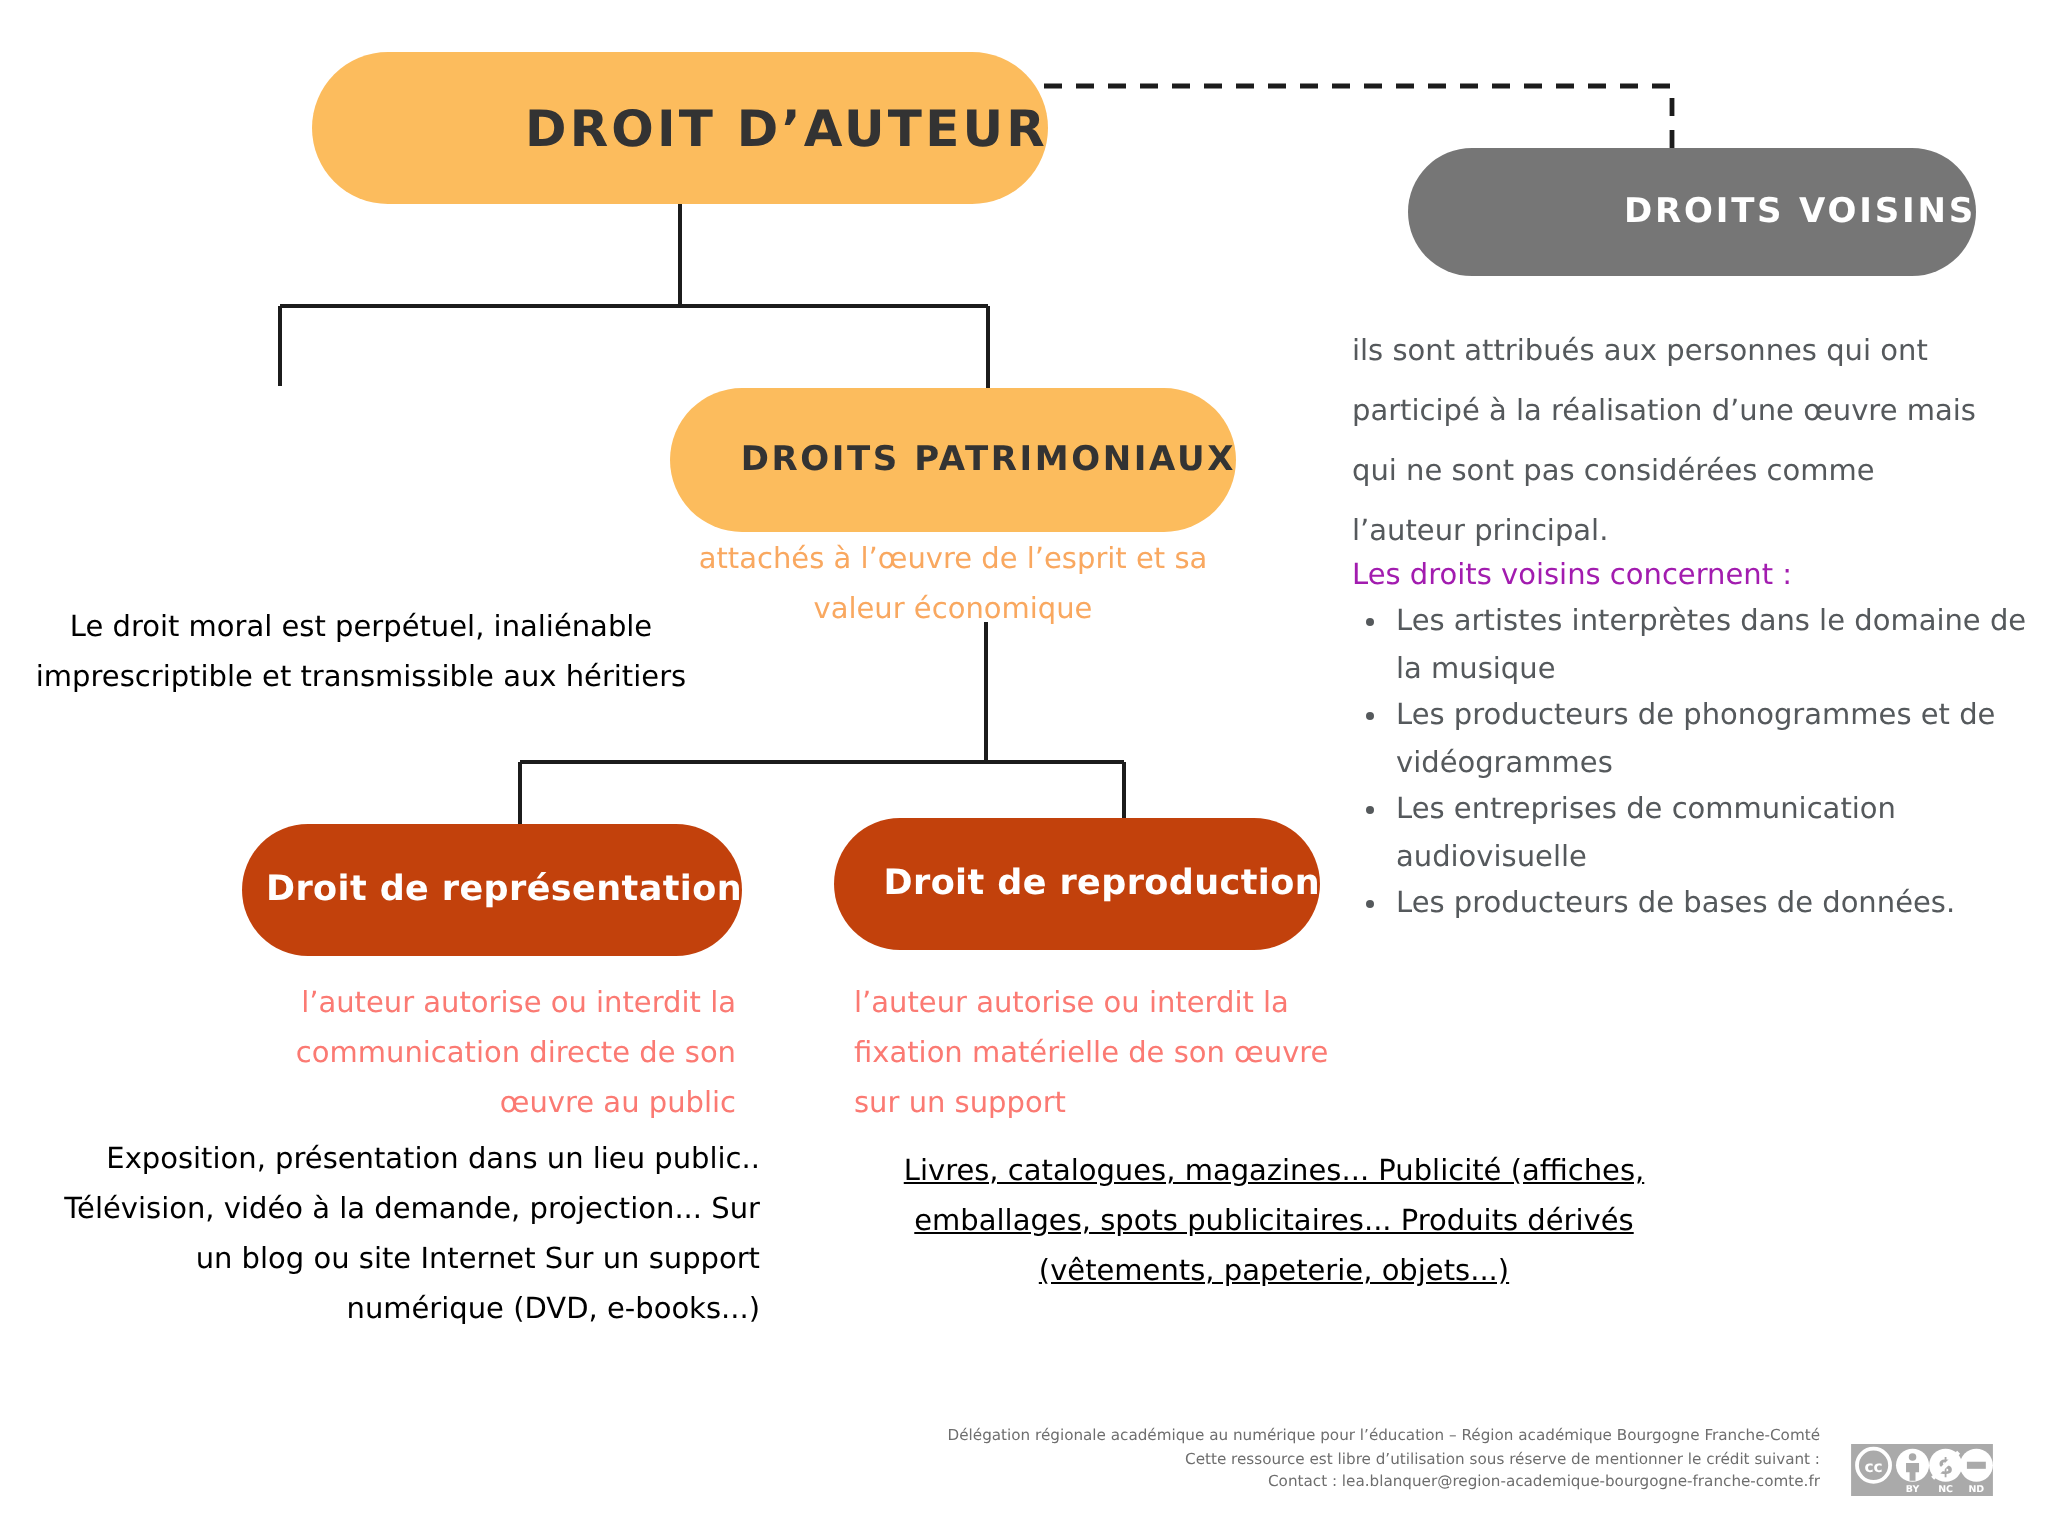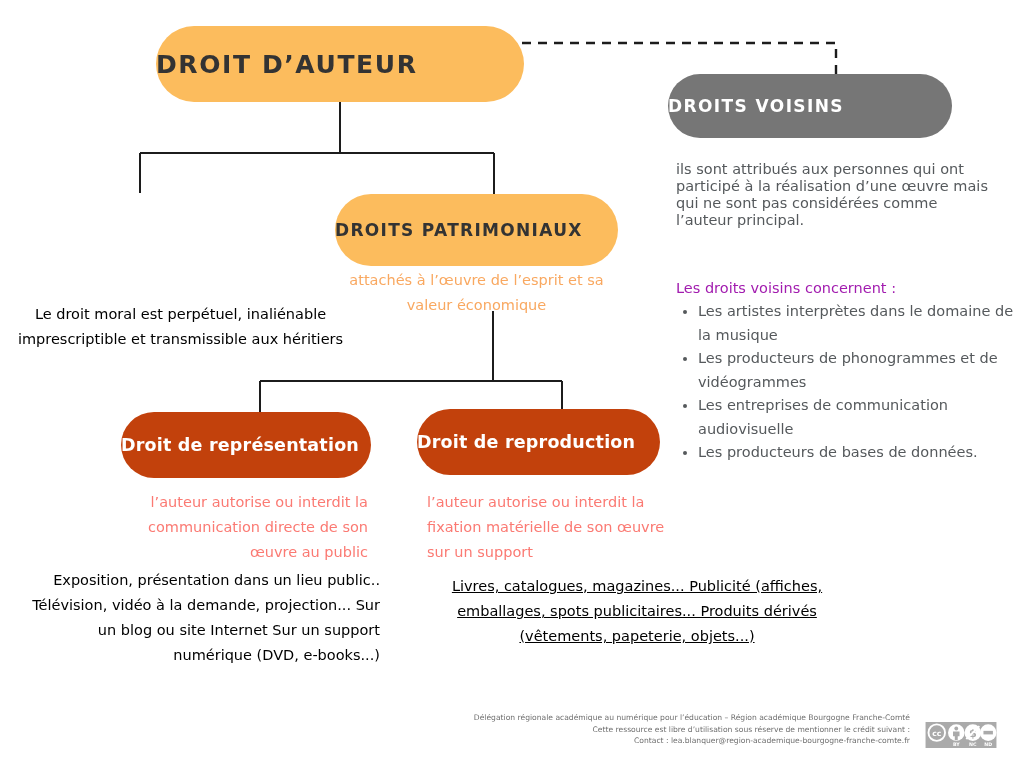--- a/index.html
+++ b/index.html
@@ -30,21 +30,21 @@
     height: 768px;
     pointer-events: none;
   }
 
   
   .pill {
     position: absolute;
     box-sizing: border-box;
     display: flex;
     align-items: center;
-    justify-content: flex-start;
+    justify-content: flex-end;
     text-align: center;
     border-radius: 999px;
   }
   .pill-orange { background: #fcbc5d; }
   .pill-gray   { background: #767676; }
   .pill-red    { background: #c2410c; }
 
   .pill-title-dark {
     color: #333333;
     font-weight: bold;
@@ -55,21 +55,21 @@
     font-weight: bold;
     letter-spacing: 1.1px;
   }
 
   #box-droit-auteur {
     left: 156px; top: 26px; width: 368px; height: 76px;
   }
   #box-droit-auteur .lbl { font-size: 25px; letter-spacing: 1.6px; }
 
   #box-droits-voisins {
-    left: 668px; top: 74px; width: 284px; height: 64px;
+    left: 704px; top: 74px; width: 284px; height: 64px;
   }
   #box-droits-voisins .lbl { font-size: 17px; letter-spacing: 1.4px; }
 
   #box-droit-moral {
     left: 20px; top: 193px; width: 296px; height: 72px;
   }
   #box-droit-moral .lbl { font-size: 17px; letter-spacing: 1.3px; }
 
   #box-droits-patrimoniaux {
     left: 335px; top: 194px; width: 283px; height: 72px;
@@ -115,21 +115,21 @@
   #txt-moral-desc { left: 8px; top: 302px; width: 345px; text-align: center; }
   #txt-repr-list { left: 20px; top: 568px; width: 360px; text-align: right; }
   #txt-repro-list { left: 427px; top: 574px; width: 420px; text-align: center; text-decoration: underline; }
 
   
   #voisins-intro {
     position: absolute;
     left: 676px; top: 161px; width: 320px;
     color: #55595c;
     font-size: 14.5px;
-    line-height: 17px;
+    line-height: 30px;
   }
   #voisins-concernent {
     position: absolute;
     left: 676px; top: 277px; width: 330px;
     color: #a21caf;
     font-size: 14.5px;
     line-height: 23.5px;
   }
   #voisins-list {
     position: absolute;

